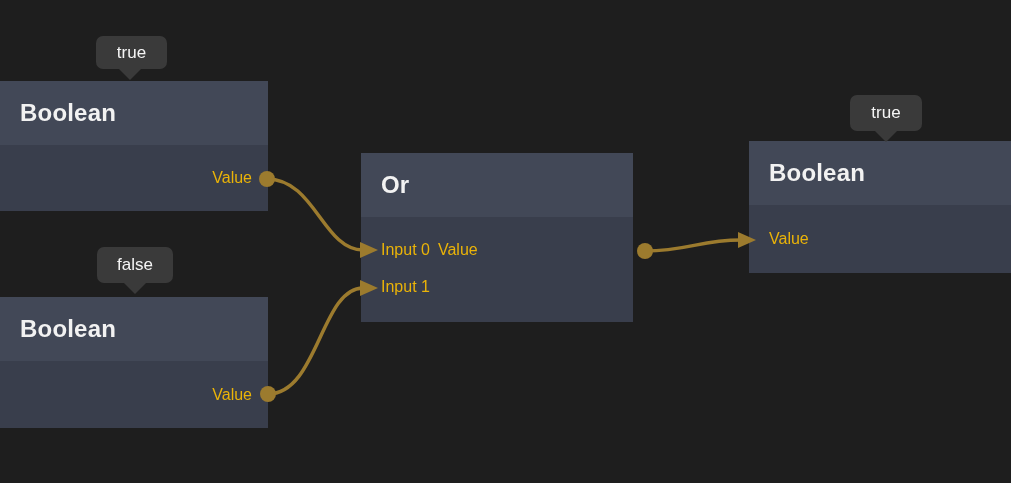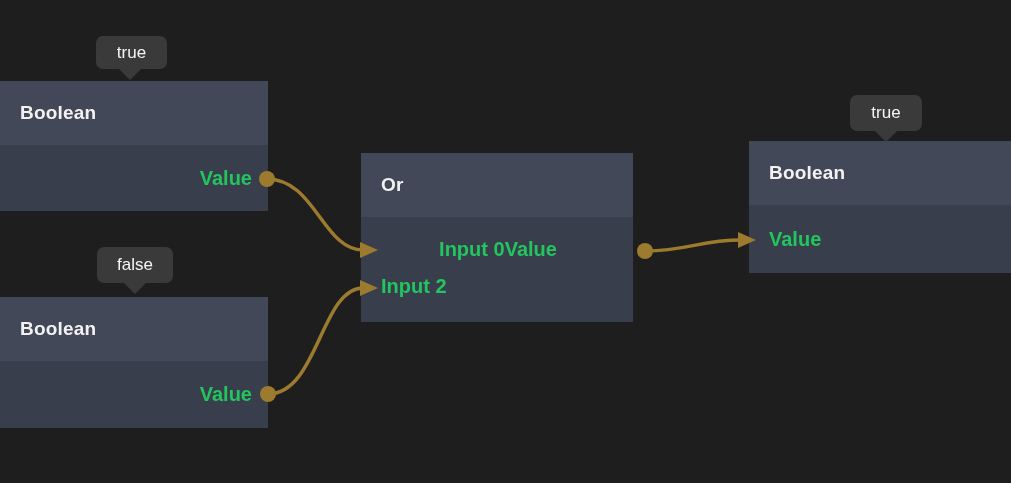--- a/index.html
+++ b/index.html
@@ -15,37 +15,36 @@
   .node {
     position: absolute;
     color: #f2f2f2;
   }
   .node-header {
     height: 64px;
     background: #424857;
     display: flex;
     align-items: center;
     padding: 0 20px;
-    font-size: 19px;
+    font-size: 24px;
     font-weight: 600;
     letter-spacing: 0.2px;
   }
   .node-body {
     background: #393e4c;
   }
   .port-row {
     display: flex;
     align-items: center;
-    font-size: 20px;
-    color: #22c55e;
-    font-weight: bold;
+    font-size: 16px;
+    color: #eab308;
   }
   .row-out { justify-content: flex-end; padding-right: 16px; }
   .row-in  { justify-content: flex-start; padding-left: 20px; }
-  .row-inout { justify-content: center; padding-left: 20px; padding-right: 18px; }
+  .row-inout { justify-content: flex-start; padding-left: 20px; padding-right: 18px; gap: 8px; }
 
   
   #node-bool-1 { left: 0;    top: 81;  width: 268px; }
   #node-bool-1 .node-body { height: 66px; }
   #node-bool-1 .port-row { height: 66px; }
 
   #node-bool-2 { left: 0;    top: 297px; width: 268px; }
   #node-bool-2 .node-body { height: 67px; }
   #node-bool-2 .port-row { height: 67px; }
 
@@ -138,21 +137,21 @@
   <div class="node" id="node-or">
     <div class="node-header">
       <span>Or</span>
     </div>
     <div class="node-body">
       <div class="port-row row-inout">
         <span>Input 0</span>
         <span>Value</span>
       </div>
       <div class="port-row row-in">
-        <span>Input 2</span>
+        <span>Input 1</span>
       </div>
     </div>
   </div>
 
   <div class="node" id="node-bool-3">
     <div class="node-header">
       <span>Boolean</span>
     </div>
     <div class="node-body">
       <div class="port-row row-in">

